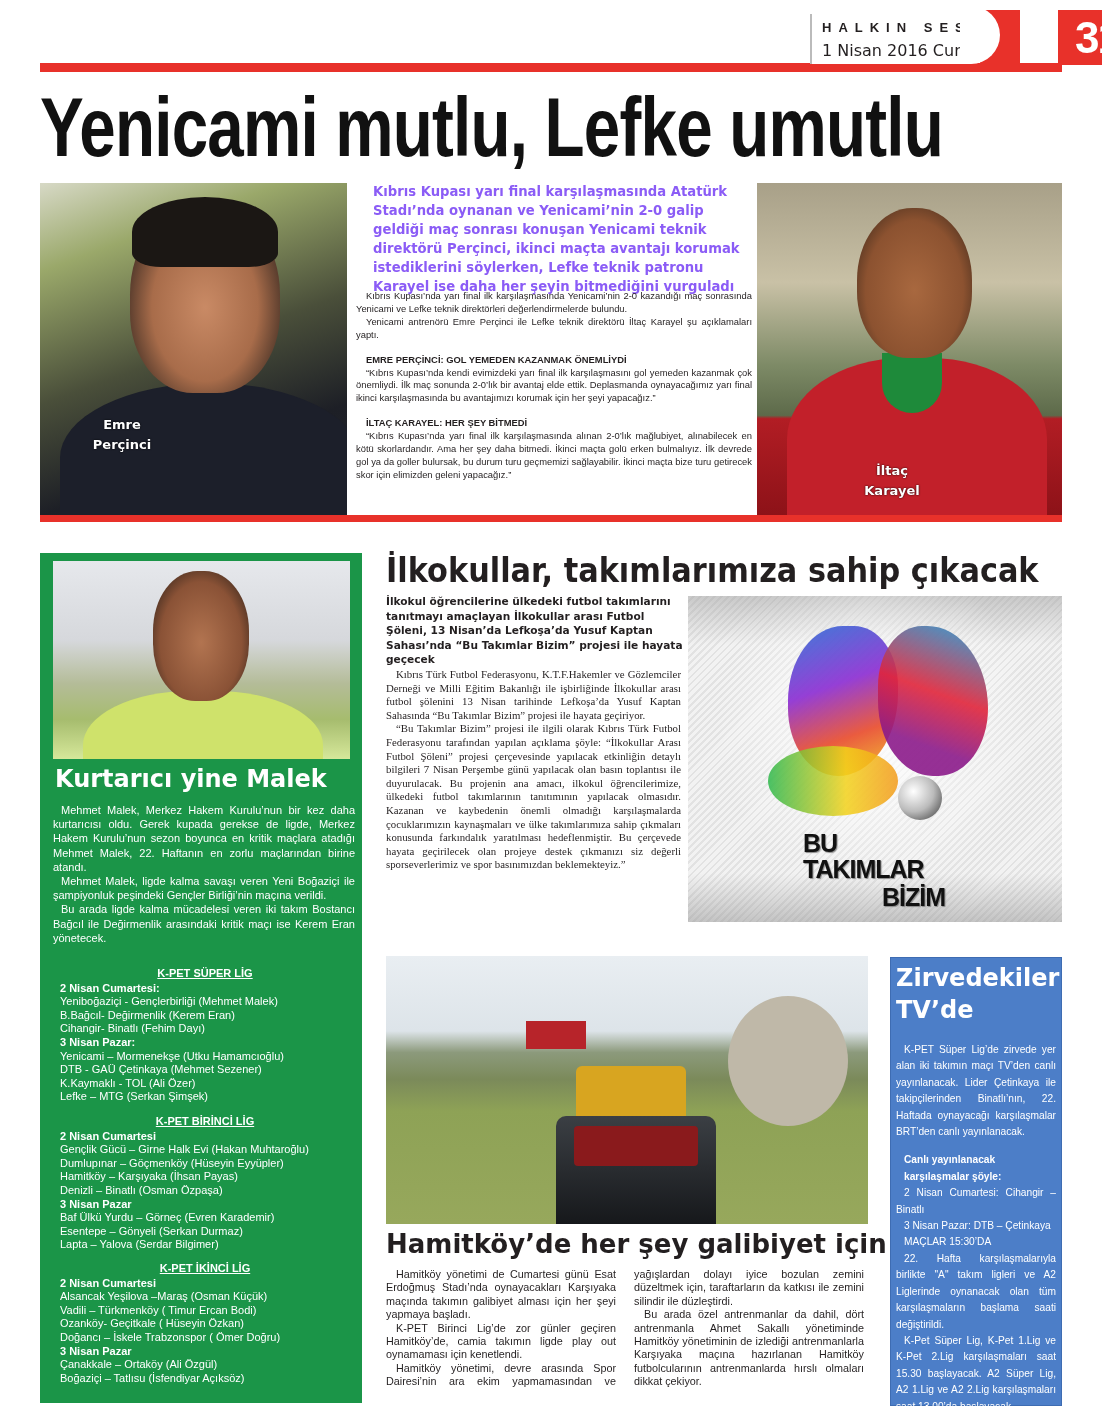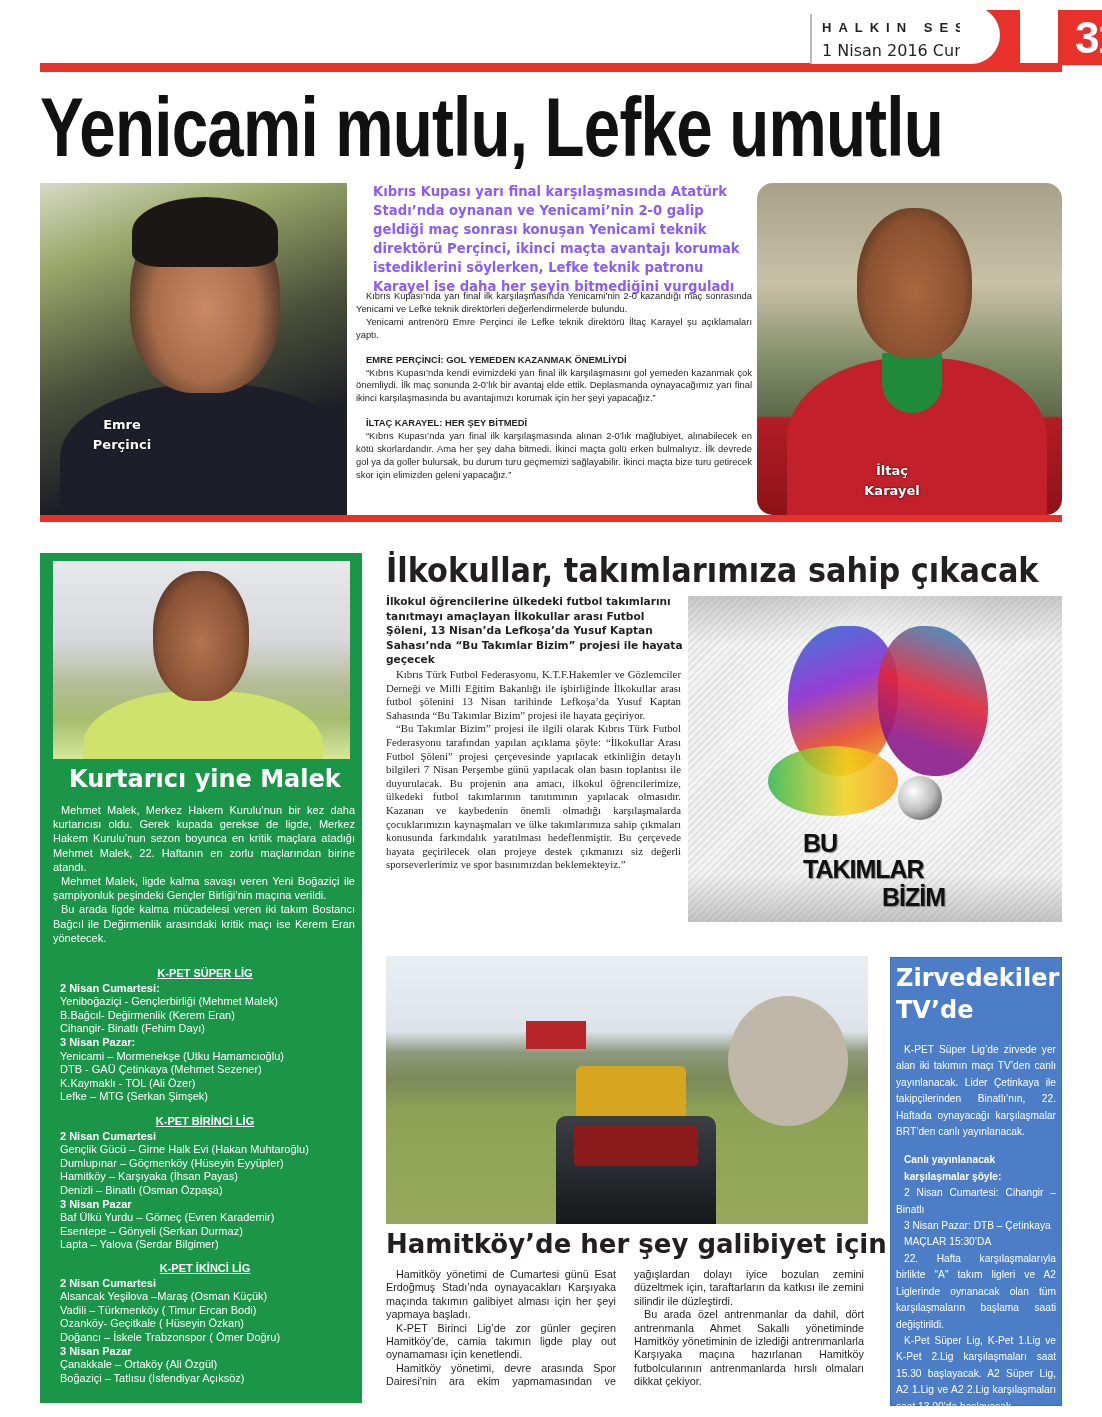--- a/index.html
+++ b/index.html
@@ -20,38 +20,38 @@
   
   .headline { left: 40px; top: 82px; width: 1022px; height: 90px; font-family: "Liberation Sans", sans-serif; font-weight: bold; font-size: 84px; line-height: 90px; color: #111; white-space: nowrap; transform: scaleX(0.78); transform-origin: left top; letter-spacing: -1px; }
 
   
   .top-photo-left { left: 40px; top: 183px; width: 307px; height: 332px; background: linear-gradient(160deg, #d7d9c6 0%, #9aa86a 20%, #4a4f3a 50%, #1d1f26 75%, #23252d 100%); overflow: hidden; }
   .top-photo-left .face { position: absolute; left: 90px; top: 20px; width: 150px; height: 190px; border-radius: 48% 48% 42% 42%; background: radial-gradient(ellipse at 50% 55%, #c98a65 0%, #a86c4a 50%, #3a2a22 82%); }
   .top-photo-left .hair { position: absolute; left: 92px; top: 14px; width: 146px; height: 70px; border-radius: 50% 50% 20% 20%; background: #1b1714; }
   .top-photo-left .shirt { position: absolute; left: 20px; top: 200px; width: 300px; height: 150px; border-radius: 60% 60% 0 0; background: #1c1f2a; }
   .caption-photo { color: #fff; font-weight: bold; font-size: 13px; line-height: 20px; text-align: center; text-shadow: 0 0 2px #000; }
 
-  .top-photo-right { left: 757px; top: 183px; width: 305px; height: 332px; background: linear-gradient(180deg, #a8a088 0%, #c9c1a6 30%, #7d8a66 55%, #5d6a4a 70%, #b21d24 71%, #8d1218 100%); overflow: hidden; border-radius: 16px; }
+  .top-photo-right { left: 757px; top: 183px; width: 305px; height: 332px; background: linear-gradient(180deg, #a8a088 0%, #c9c1a6 30%, #7d8a66 55%, #5d6a4a 70%, #b21d24 71%, #8d1218 100%); overflow: hidden; }
   .top-photo-right .face { position: absolute; left: 100px; top: 25px; width: 115px; height: 150px; border-radius: 48% 48% 44% 44%; background: radial-gradient(ellipse at 50% 55%, #a8683f 0%, #8c5230 60%, #3f2a1c 90%); }
   .top-photo-right .jacket { position: absolute; left: 30px; top: 175px; width: 260px; height: 180px; border-radius: 45% 45% 0 0; background: #c2202a; }
   .top-photo-right .collar { position: absolute; left: 125px; top: 170px; width: 60px; height: 60px; background: #1e8a3a; border-radius: 0 0 30px 30px; }
 
   .top-bottom-rule { left: 40px; top: 515px; width: 1022px; height: 7px; background: #e8312a; }
 
   .top-lead { left: 373px; top: 182px; width: 380px; font-weight: bold; font-size: 13.2px; line-height: 19px; color: #8b5cf6; }
   .top-body { left: 356px; top: 290px; width: 396px; font-size: 9.4px; line-height: 12.9px; color: #231f20; text-align: justify; font-family: "Liberation Sans", sans-serif; }
   .top-body p { text-indent: 10px; }
   .top-body .sub { font-weight: bold; text-indent: 10px; margin-top: 12px; }
 
   
   .green-box { left: 40px; top: 553px; width: 322px; height: 850px; background: #1b9548; }
   .green-photo { left: 53px; top: 561px; width: 297px; height: 198px; background: linear-gradient(180deg, #e6e8ec 0%, #d6d8dc 40%, #b4bc98 62%, #a6bc6e 80%, #d6e89a 100%); overflow: hidden; }
   .green-photo .face { position: absolute; left: 100px; top: 10px; width: 96px; height: 130px; border-radius: 46% 46% 44% 44%; background: radial-gradient(ellipse at 50% 55%, #b27450 0%, #8a5236 60%, #2a1f18 92%); }
   .green-photo .shirt { position: absolute; left: 30px; top: 130px; width: 240px; height: 120px; border-radius: 45% 45% 0 0; background: #cfe26b; }
-  .green-title { left: 55px; top: 763px; font-weight: bold; font-size: 24px; line-height: 32px; color: #fff; font-family: "DejaVu Sans", sans-serif; margin-left: 14px; }
+  .green-title { left: 55px; top: 763px; font-weight: bold; font-size: 24px; line-height: 32px; color: #fff; font-family: "DejaVu Sans", sans-serif; }
   .green-body { left: 53px; top: 803px; width: 302px; color: #fff; font-family: "Liberation Sans", sans-serif; font-size: 11px; line-height: 14.2px; text-align: justify; }
   .green-body p { text-indent: 8px; }
   .fixtures { left: 60px; width: 290px; color: #fff; font-family: "Liberation Sans", sans-serif; font-size: 11px; line-height: 13.6px; }
   .fixtures .lg { text-align: center; text-decoration: underline; font-weight: bold; margin-bottom: 1px; }
   .fixtures .dh { font-weight: bold; }
 
   
   .mid-title { left: 386px; top: 548px; font-family: "DejaVu Sans", sans-serif; font-weight: bold; font-size: 33px; line-height: 46px; color: #231f20; transform: scaleX(0.92); transform-origin: left top; white-space: nowrap; }
   .mid-lead { left: 386px; top: 594px; width: 300px; font-weight: bold; font-size: 10.6px; line-height: 14.6px; color: #231f20; }
   .mid-body { left: 386px; top: 668px; width: 295px; font-family: Liberation Serif, serif; font-size: 10.8px; line-height: 13.6px; color: #231f20; text-align: justify; }

